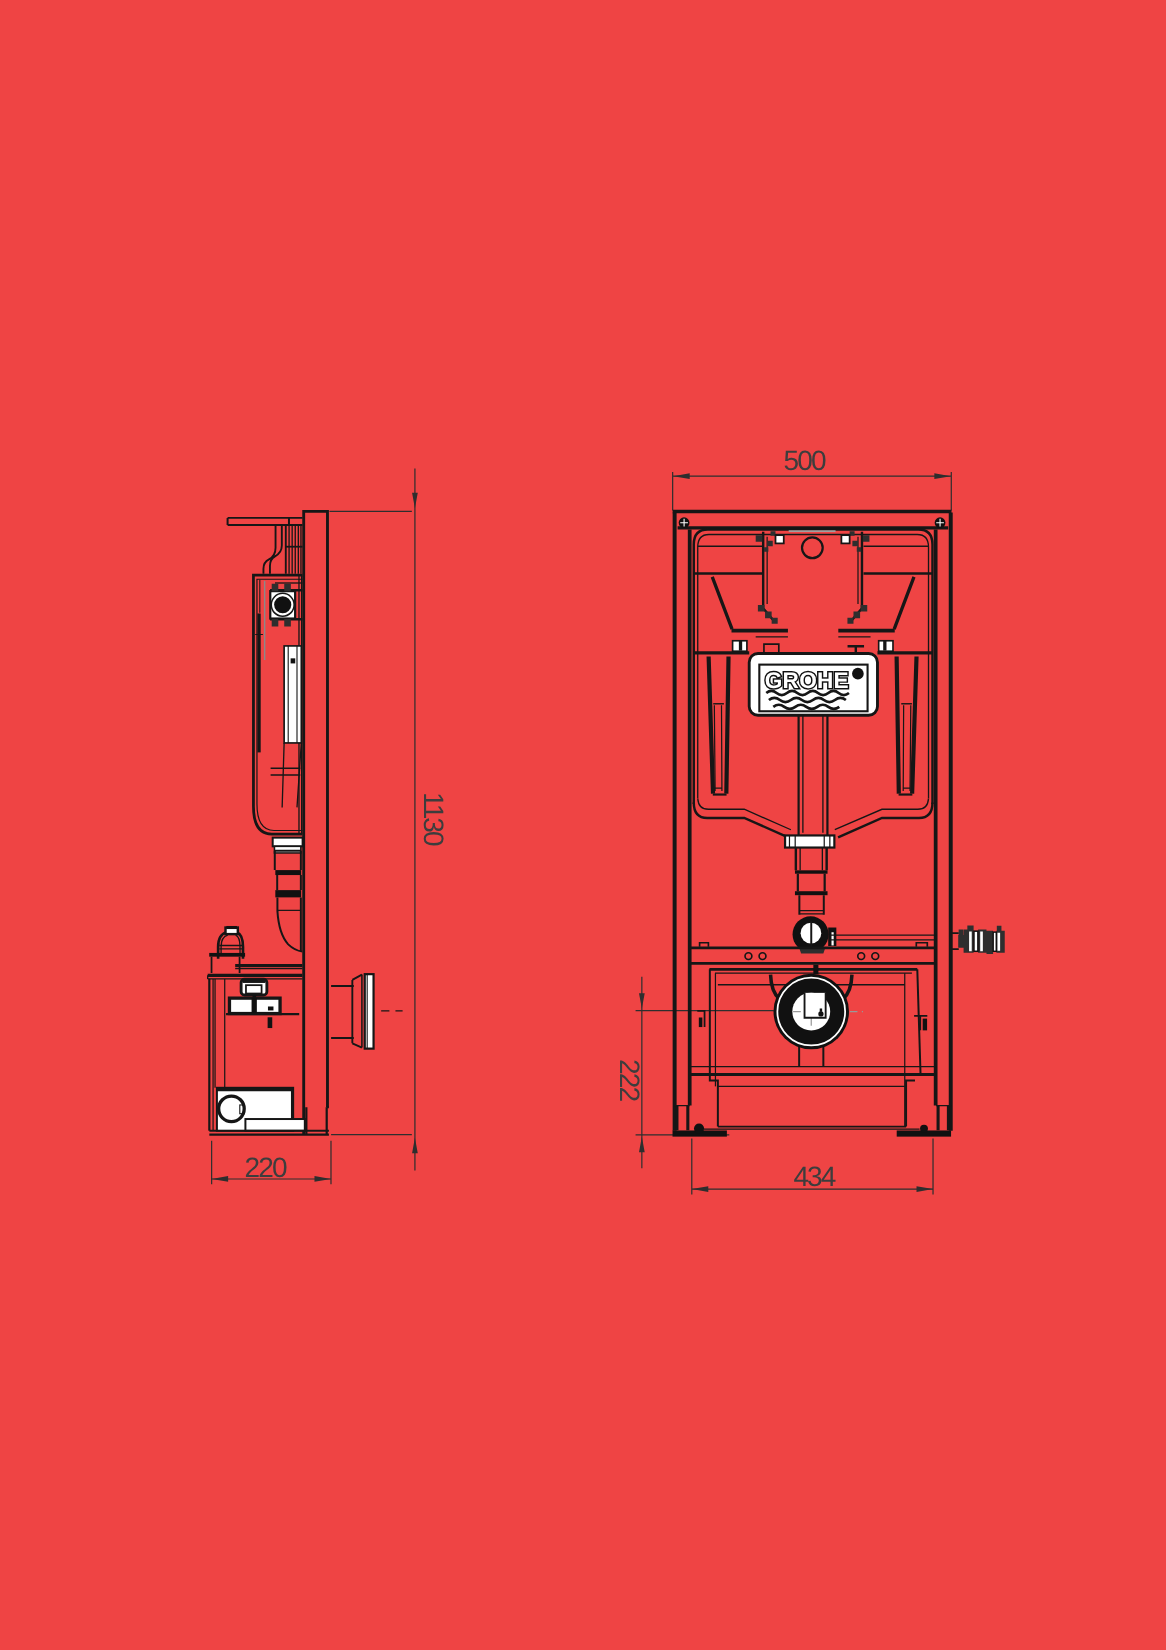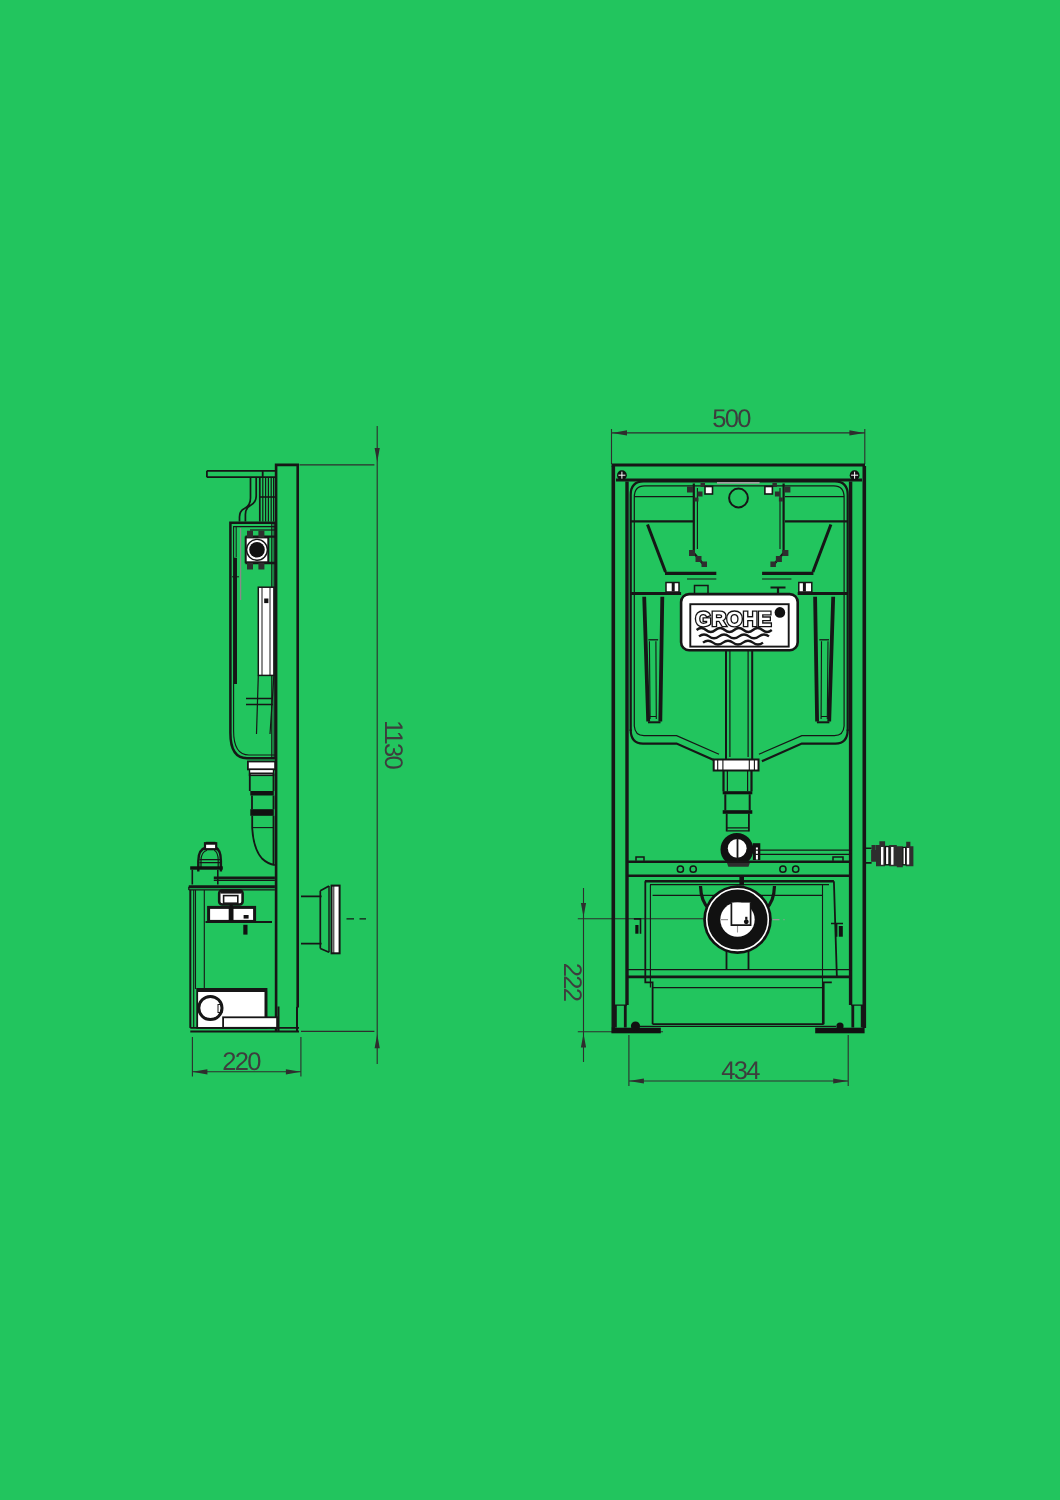--- a/index.html
+++ b/index.html
@@ -1,16 +1,16 @@
 <!DOCTYPE html>
 <html><head>
 <meta charset="utf-8">
 <style>
   html,body{margin:0;padding:0;background:#fff;}
-  #page{width:1060px;height:1500px;background:#22c55e;position:relative;text-align:right;}
+  #page{width:1060px;height:1500px;background:#ef4444;position:relative;text-align:right;}
   svg{display:block;}
   text{font-family:"Liberation Sans",sans-serif;fill:#3d3d3d;text-rendering:geometricPrecision;}
   .ln{stroke:#161616;fill:none;}
   .dim{stroke:#2e2e2e;fill:none;stroke-width:1.1;}
   .ar{fill:#2e2e2e;stroke:none;}
 </style>
 </head>
 <body>
 
 <div id="page">

